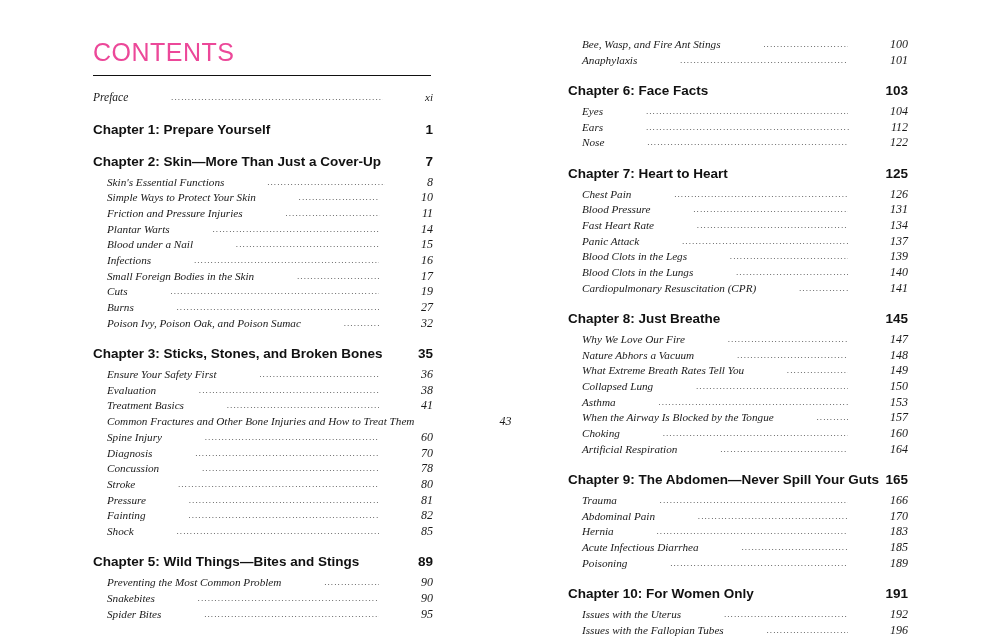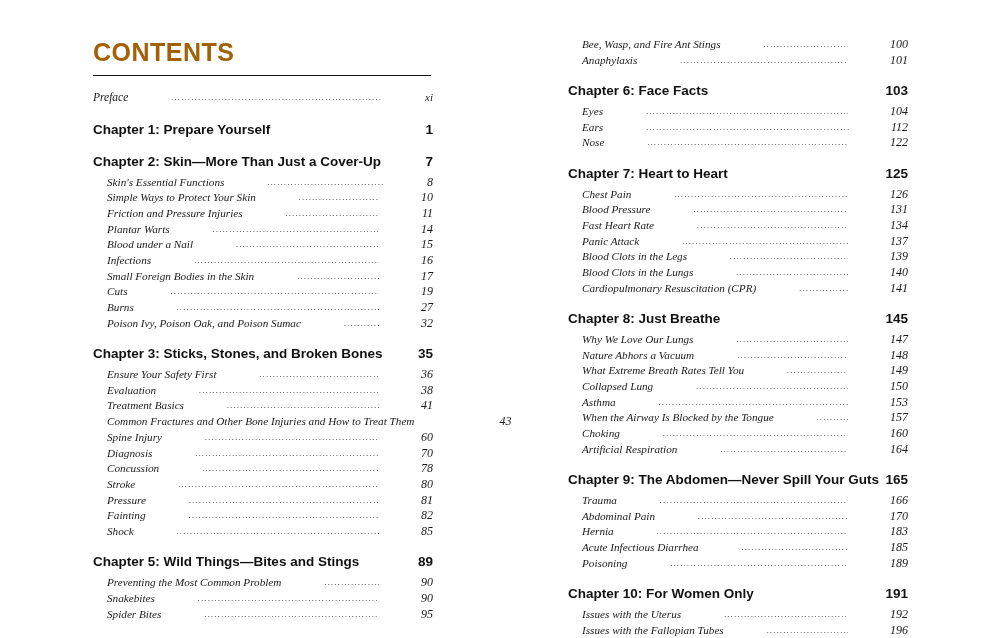--- a/index.html
+++ b/index.html
@@ -23,24 +23,24 @@
   .col {
     position: absolute;
     top: 0;
     width: 340px;
   }
   .col-left { left: 93px; }
   .col-right { left: 568px; }
 
   .toc-title {
     font-family: "Liberation Sans", sans-serif;
-    font-weight: bold;
+    font-weight: normal;
     font-size: 25px;
     letter-spacing: 0.5px;
-    color: #a16207;
+    color: #ec4899;
     margin: 38px 0 0 0;
     padding: 0 0 8px 0;
   }
   .title-rule {
     border: 0;
     border-top: 1.5px solid #111111;
     margin: 0 0 16px 0;
     width: 338px;
   }
 
@@ -337,21 +337,21 @@
         <div class="entry sub">
           <span class="lbl">Cardiopulmonary Resuscitation (CPR)</span>
           <span class="leader">........................................................................................................................................................</span>
           <span class="pg">141</span>
         </div>
         <div class="chapter">
           <span class="ch-title">Chapter 8: Just Breathe</span>
           <span class="ch-pg">145</span>
         </div>
         <div class="entry sub">
-          <span class="lbl">Why We Love Our Lungs</span>
+          <span class="lbl">Why We Love Our Fire</span>
           <span class="leader">........................................................................................................................................................</span>
           <span class="pg">147</span>
         </div>
         <div class="entry sub">
           <span class="lbl">Nature Abhors a Vacuum</span>
           <span class="leader">........................................................................................................................................................</span>
           <span class="pg">148</span>
         </div>
         <div class="entry sub">
           <span class="lbl">What Extreme Breath Rates Tell You</span>

